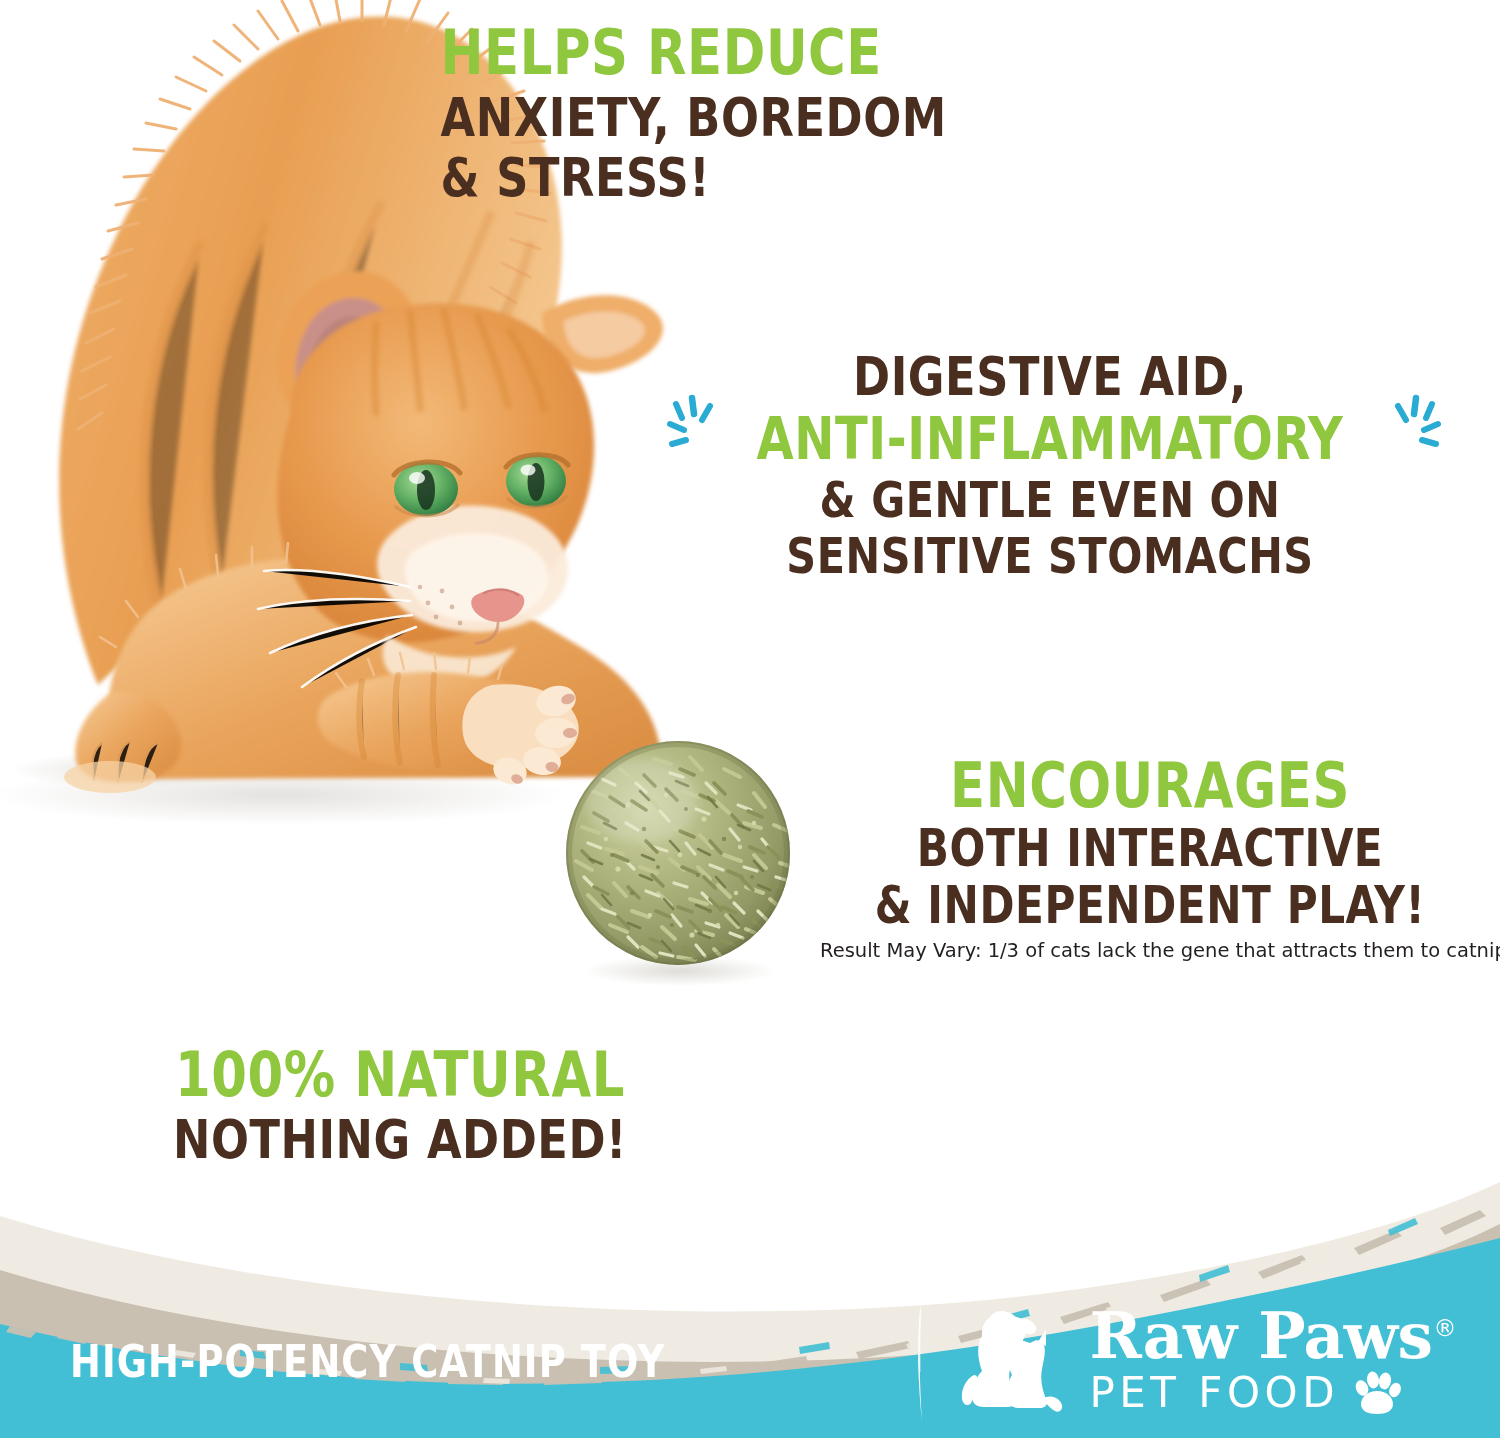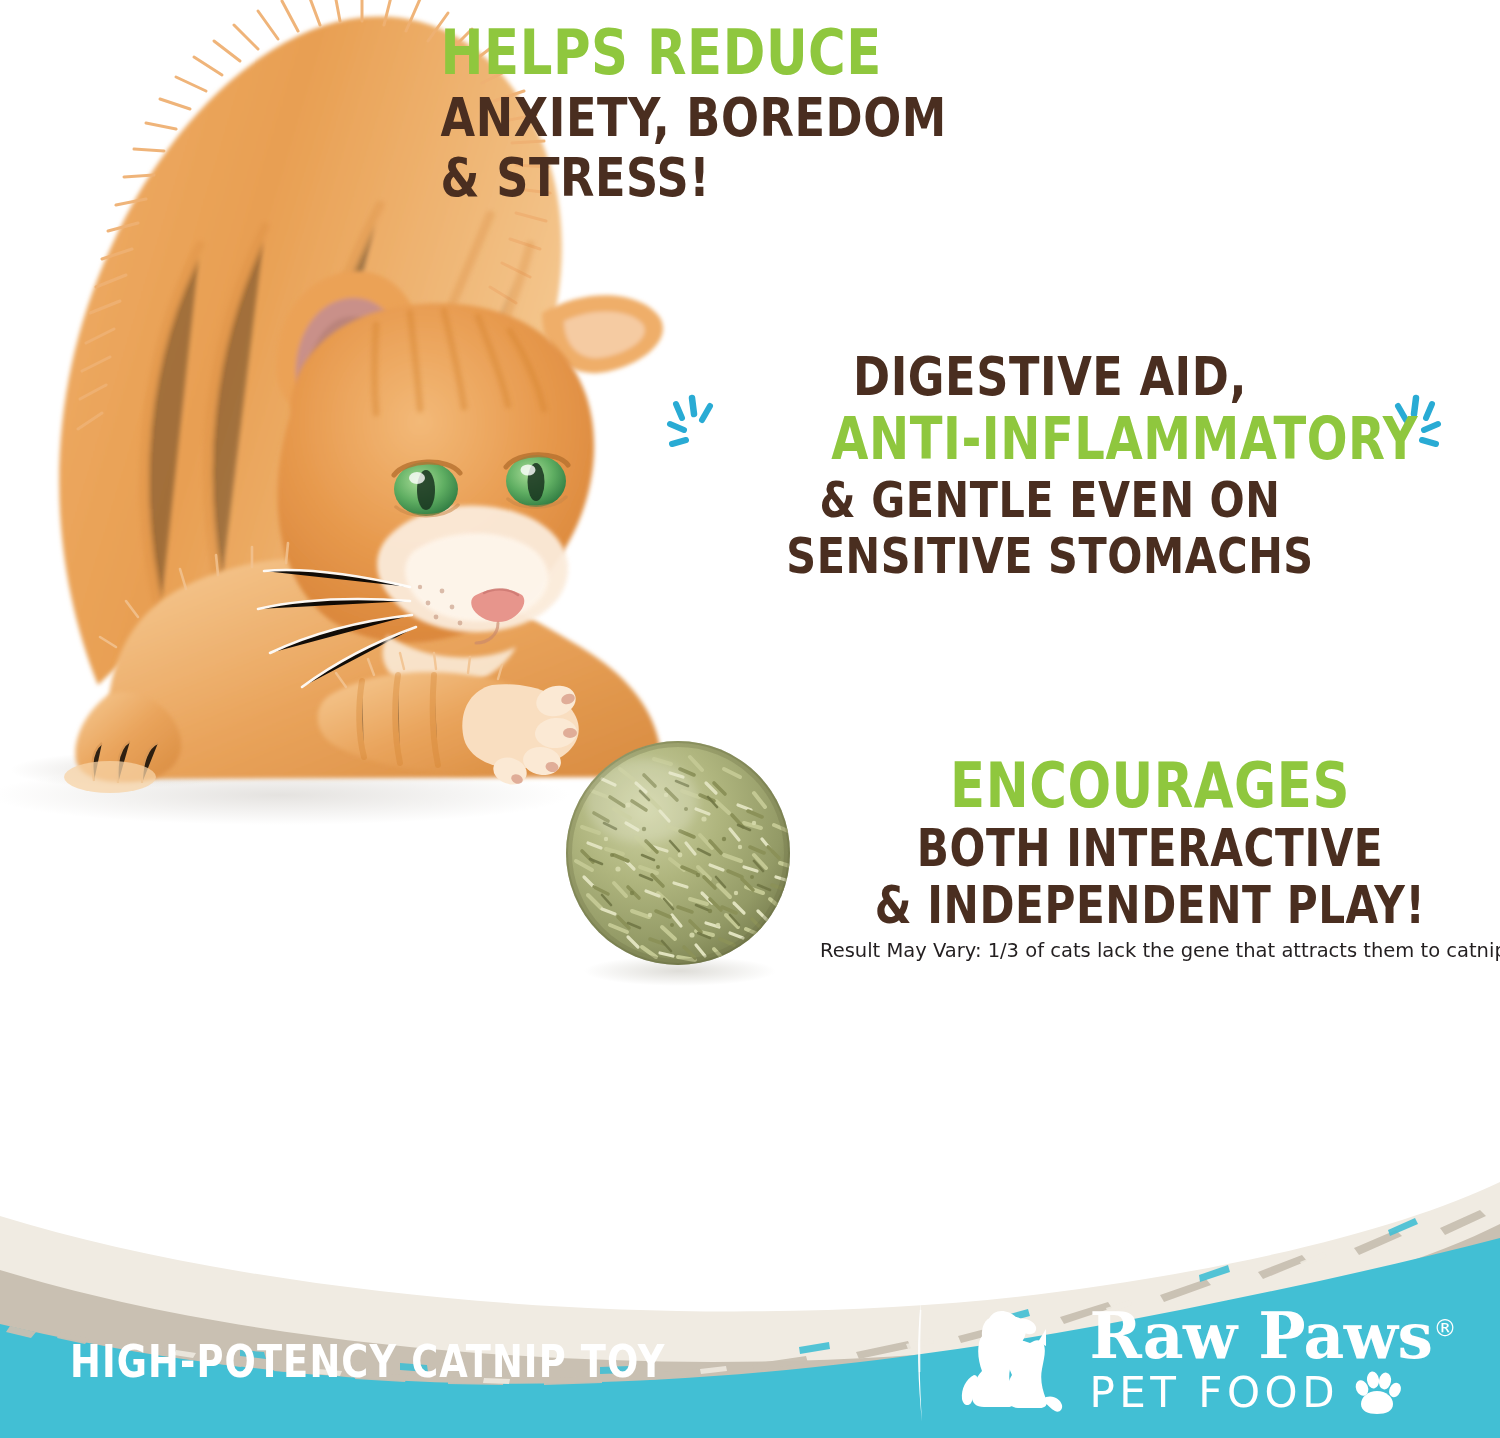--- a/index.html
+++ b/index.html
@@ -42,21 +42,21 @@
   #b1 .l1{ font-size:62px; line-height:70px; }
   #b1 .l2{ font-size:54px; line-height:60px; }
   #b1 .l3{ font-size:54px; line-height:60px; }
 
   
   #b2{ left:650px; top:348px; width:800px; text-align:center; }
   #b2 .l1{ font-size:54px; line-height:58px; }
   #b2 .l2{ font-size:58px; line-height:66px; }
   #b2 .l3{ font-size:50px; line-height:56px; }
   #b2 .l4{ font-size:50px; line-height:56px; }
-  .sparkle-row{ position:relative;text-align:right; }
+  .sparkle-row{ position:relative; }
   .sp{ position:absolute; top:-12px; width:58px; height:72px; }
   .sp.left{ left:16px; }
   .sp.right{ right:8px; }
 
   
   #b3{ left:820px; top:752px; width:660px; text-align:center; }
   #b3 .l1{ font-size:62px; line-height:68px; }
   #b3 .l2{ font-size:51px; line-height:57px; }
   #b3 .l3{ font-size:51px; line-height:58px; }
   .disclaimer{
@@ -602,20 +602,24 @@
     <span class="ln brn l4">SENSITIVE STOMACHS</span>
   </div>
 
   <div class="blk" id="b3">
     <span class="ln grn l1">ENCOURAGES</span>
     <span class="ln brn l2">BOTH INTERACTIVE</span>
     <span class="ln brn l3">&amp; INDEPENDENT PLAY!</span>
     <span class="disclaimer">Result May Vary: 1/3 of cats lack the gene that attracts them to catnip</span>
   </div>
 
+  <div class="blk" id="b4">
+    <span class="ln grn l1">100% NATURAL</span>
+    <span class="ln brn l2">NOTHING ADDED!</span>
+  </div>
 
   <div class="wave">
     <svg viewBox="0 0 1500 300" xmlns="http://www.w3.org/2000/svg" preserveAspectRatio="none" aria-hidden="true">
 
       <path d="M0 78 C 300 170, 760 200, 1100 148 C 1290 120, 1420 82, 1500 44 L1500 300 L0 300 Z" fill="#F0EBE2"></path>
 
       <path d="M0 132 C 300 224, 760 250, 1100 196 C 1290 166, 1420 126, 1500 86 L1500 300 L0 300 Z" fill="#C9C0B2"></path>
 
       <path d="M0 186
                C 60 200, 120 212, 190 222

